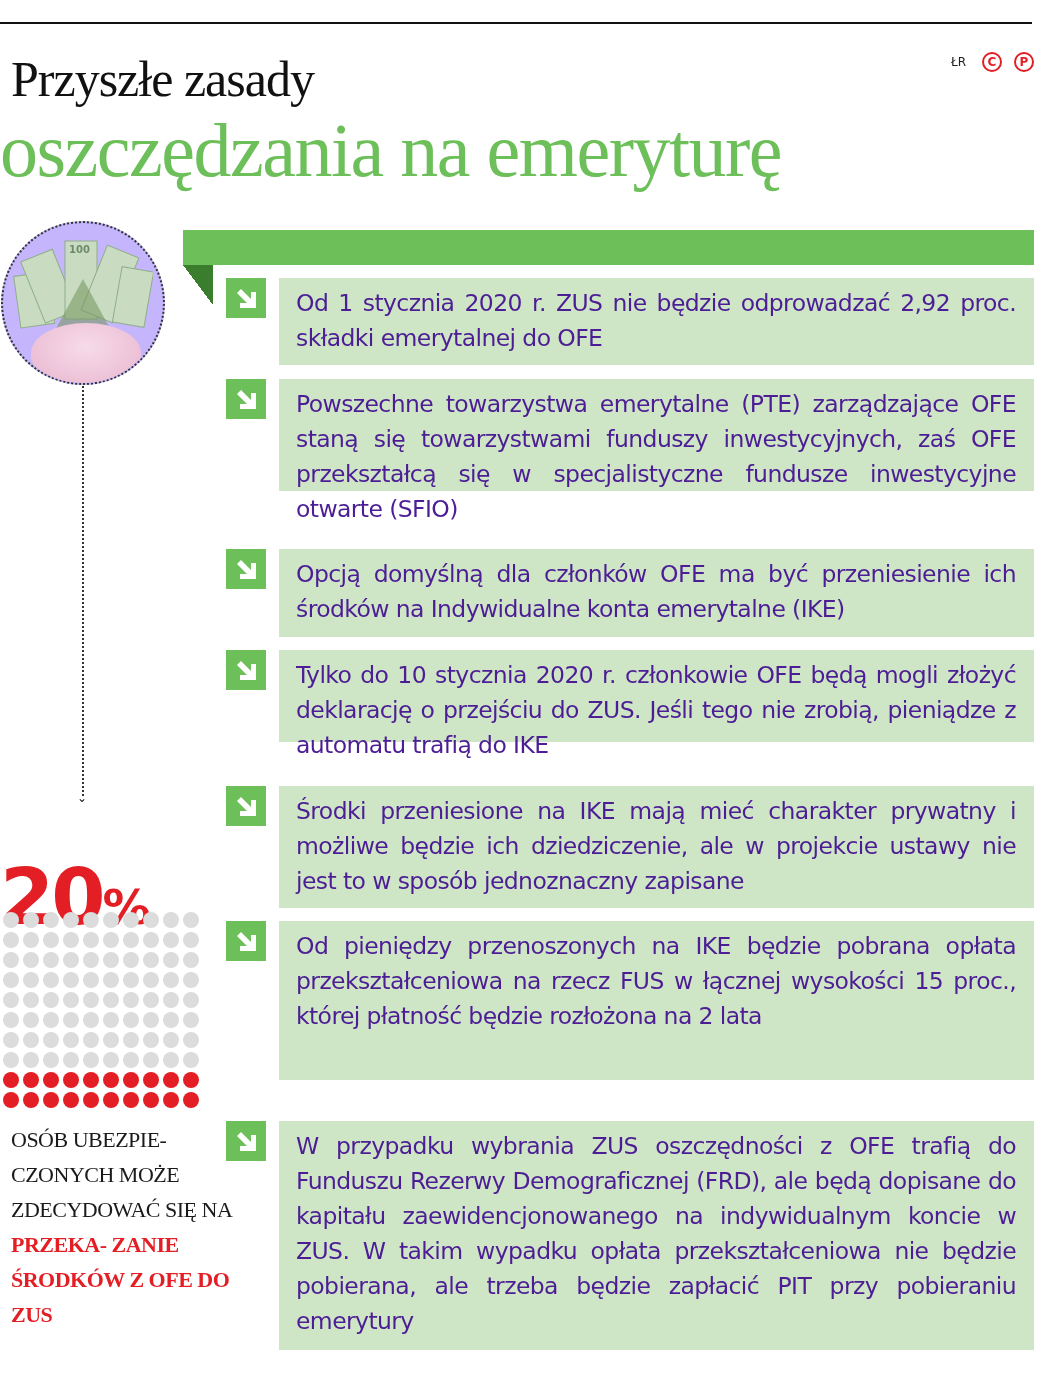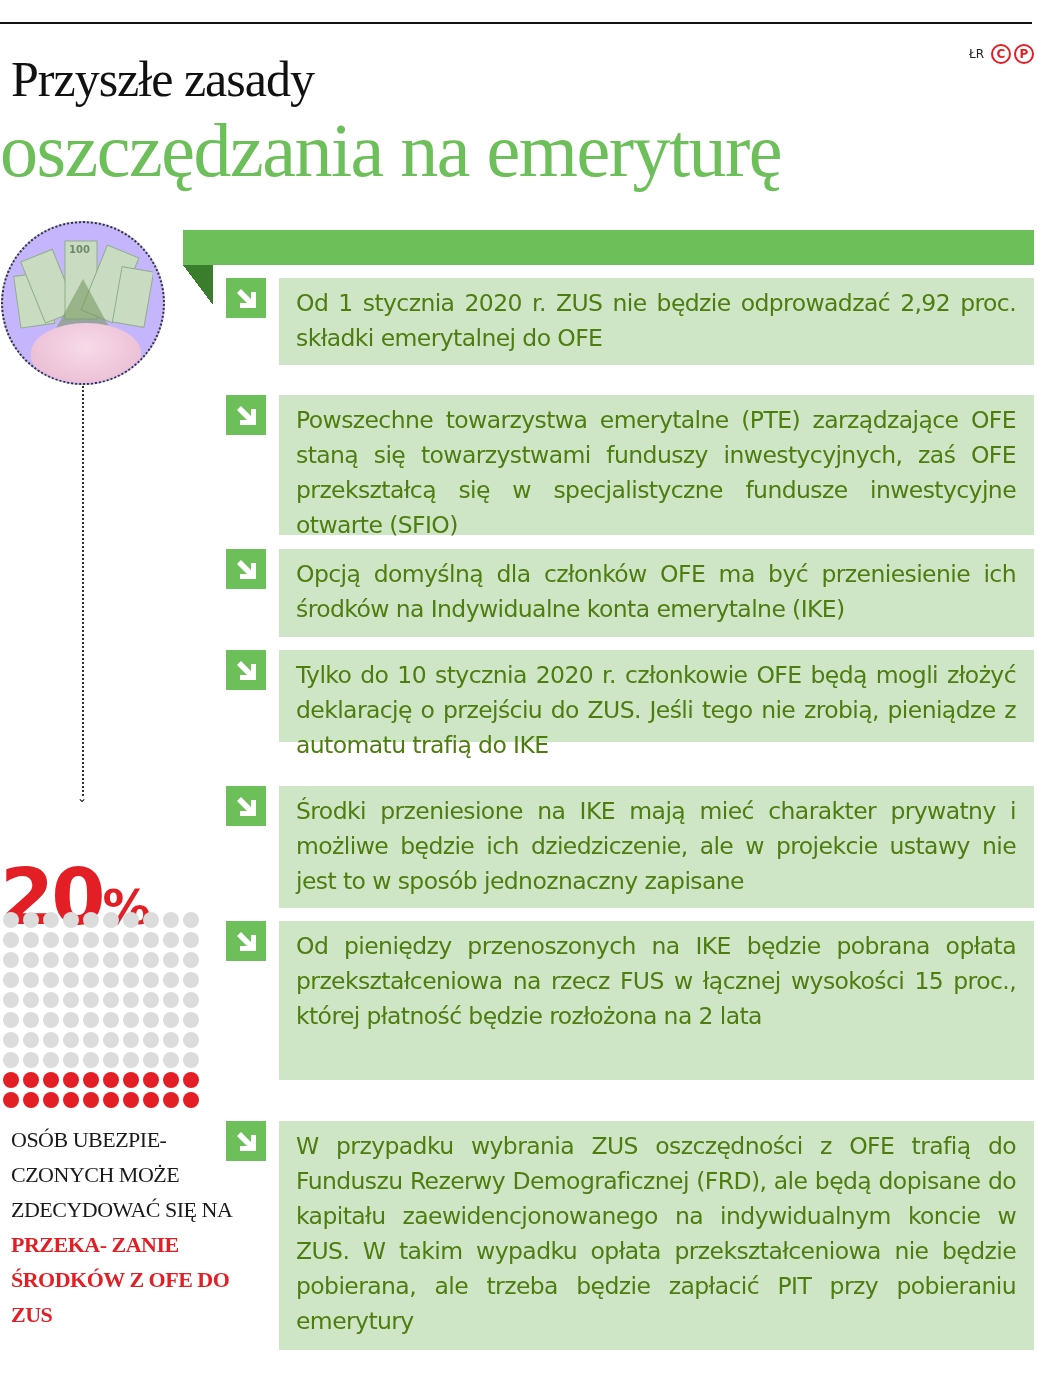--- a/index.html
+++ b/index.html
@@ -1,18 +1,18 @@
 <!DOCTYPE html>
 <html><head>
 <meta charset="utf-8">
 <style>
   html, body { margin: 0; padding: 0; background: #ffffff; }
   body { width: 1054px; height: 1385px; position: relative; overflow: hidden; font-family: "Liberation Sans", sans-serif; color: #1a1a1a; }
   .top-rule { position: absolute; left: 0; top: 22px; width: 1032px; height: 2px; background: #111; }
-  .credit { position: absolute; right: 20px; top: 44px; display: flex; align-items: center; gap: 3px; justify-content: space-between; }
+  .credit { position: absolute; right: 20px; top: 52px; display: flex; align-items: center; gap: 12px; justify-content: space-between; }
   .credit .initials { font-family: "DejaVu Sans", sans-serif; font-size: 12px; color: #222; margin-right: 4px; }
   .credit .badge { width: 20px; height: 20px; border-radius: 50%; border: 2.5px solid #e31e24; color: #e31e24; font-family: "DejaVu Sans", sans-serif; font-weight: bold; font-size: 12px; display: flex; align-items: center; justify-content: center; box-sizing: border-box; }
   .title-1 { position: absolute; left: 11px; top: 54px; font-family: "Liberation Serif", serif; font-size: 50px; color: #111; letter-spacing: -1px; line-height: 1; }
   .title-2 { position: absolute; left: 0px; top: 112px; font-family: "Liberation Serif", serif; font-size: 76px; color: #6cbf59; letter-spacing: -1.5px; line-height: 1; }
 
   .photo-circle { position: absolute; left: 1px; top: 221px; width: 164px; height: 164px; border-radius: 50%; border: 2px dotted #333; box-sizing: border-box; overflow: hidden; background: #c4b5fd; }
   .bills { position: absolute; left: 10px; top: 16px; width: 140px; height: 100px; }
   .piggy { position: absolute; left: 28px; top: 100px; width: 110px; height: 60px; border-radius: 50% 50% 45% 45%; background: radial-gradient(ellipse at 50% 40%, #f7dbe9, #e8b6cf); }
   .dotted-line { position: absolute; left: 82px; top: 386px; width: 0; height: 410px; border-left: 2px dotted #333; }
   .line-arrow { position: absolute; left: 77px; top: 792px; font-size: 12px; color: #111; line-height: 1; font-family: "DejaVu Sans", sans-serif; }
@@ -28,21 +28,21 @@
   .caption { position: absolute; left: 11px; top: 1122px; width: 240px; font-family: Liberation Serif, serif; font-size: 22px; line-height: 35px; color: #1a1a1a; text-transform: uppercase; font-weight: normal; letter-spacing: -0.5px; }
   .caption .hl { color: #e31e24; font-weight: bold; }
 
   .green-bar { position: absolute; left: 183px; top: 230px; width: 851px; height: 35px; background: #6cbf59; }
   .fold2 { position: absolute; left: 183px; top: 265px; width: 30px; height: 40px; background: linear-gradient(to bottom left, #3a7d2c 50%, transparent 50%); }
 
   .item { position: absolute; left: 226px; width: 808px; }
   .item .arrow-box { position: absolute; left: 0; top: 0; width: 40px; height: 40px; background: #6cbf59; display: flex; align-items: center; justify-content: center; }
   .item .arrow-box svg { width: 28px; height: 28px; }
   .item .box { position: absolute; left: 53px; top: 0; right: 0; bottom: 0; background: #cfe6c6; box-sizing: border-box; padding: 8px 18px 0 17px; }
-  .item .text { font-family: "DejaVu Sans", sans-serif; font-size: 23.5px; line-height: 35px; color: #4d7c0f; letter-spacing: -0.6px; text-align: justify; }
+  .item .text { font-family: "DejaVu Sans", sans-serif; font-size: 23.5px; line-height: 35px; color: #4c1d95; letter-spacing: -0.6px; text-align: justify; }
 </style>
 </head>
 <body>
 
 <div class="top-rule"></div>
 
 <div class="credit">
   <span class="initials">ŁR</span>
   <span class="badge">C</span>
   <span class="badge">P</span>
@@ -188,21 +188,21 @@
   <div class="arrow-box">
       <svg viewBox="0 0 28 28">
         <path d="M5 9 L9 5 L19 15 L19 8 L24 8 L24 24 L8 24 L8 19 L15 19 Z" fill="#fff"></path>
       </svg>
     </div>
   <div class="box">
       <div class="text">Od 1 stycznia 2020 r. ZUS nie będzie odprowadzać 2,92 proc. składki emerytalnej do OFE</div>
     </div>
 </div>
 
-<div class="item" style="top:395px;height:140px;">
+<div class="item" style="top:379px;height:112px;">
   <div class="arrow-box">
       <svg viewBox="0 0 28 28">
         <path d="M5 9 L9 5 L19 15 L19 8 L24 8 L24 24 L8 24 L8 19 L15 19 Z" fill="#fff"></path>
       </svg>
     </div>
   <div class="box">
       <div class="text">Powszechne towarzystwa emerytalne (PTE) zarządzające OFE staną się towarzystwami funduszy inwestycyjnych, zaś OFE przekształcą się w specjalistyczne fundusze inwe­stycyjne otwarte (SFIO)</div>
     </div>
 </div>
 

